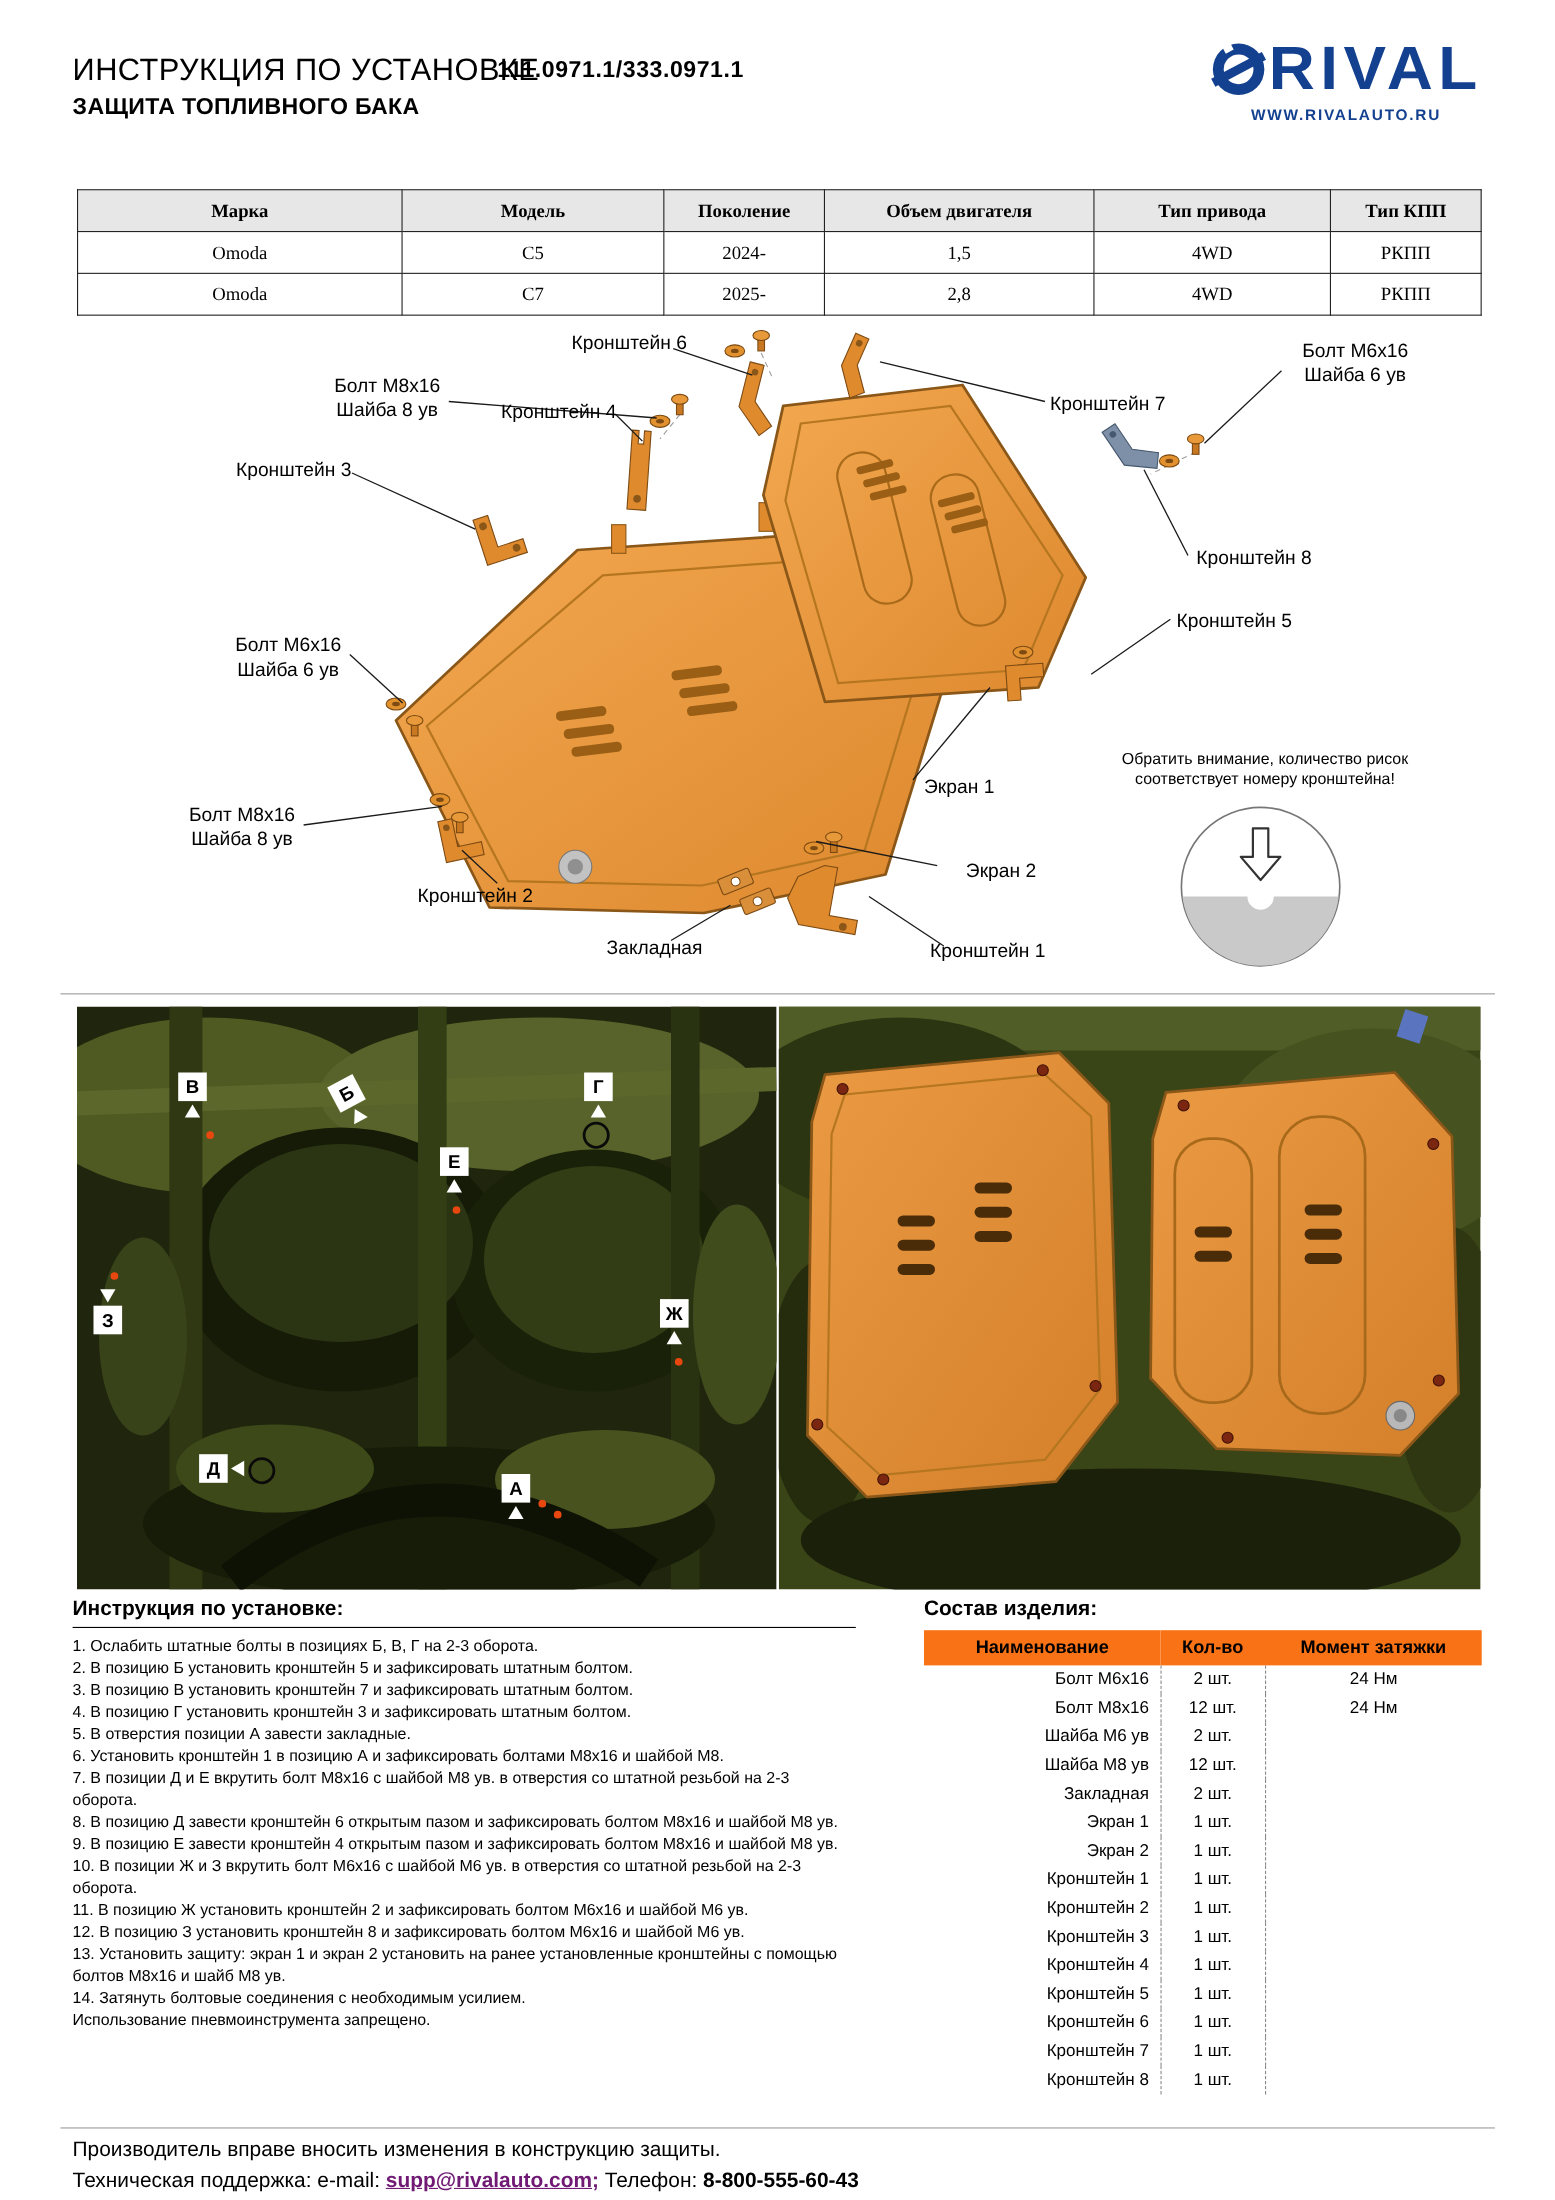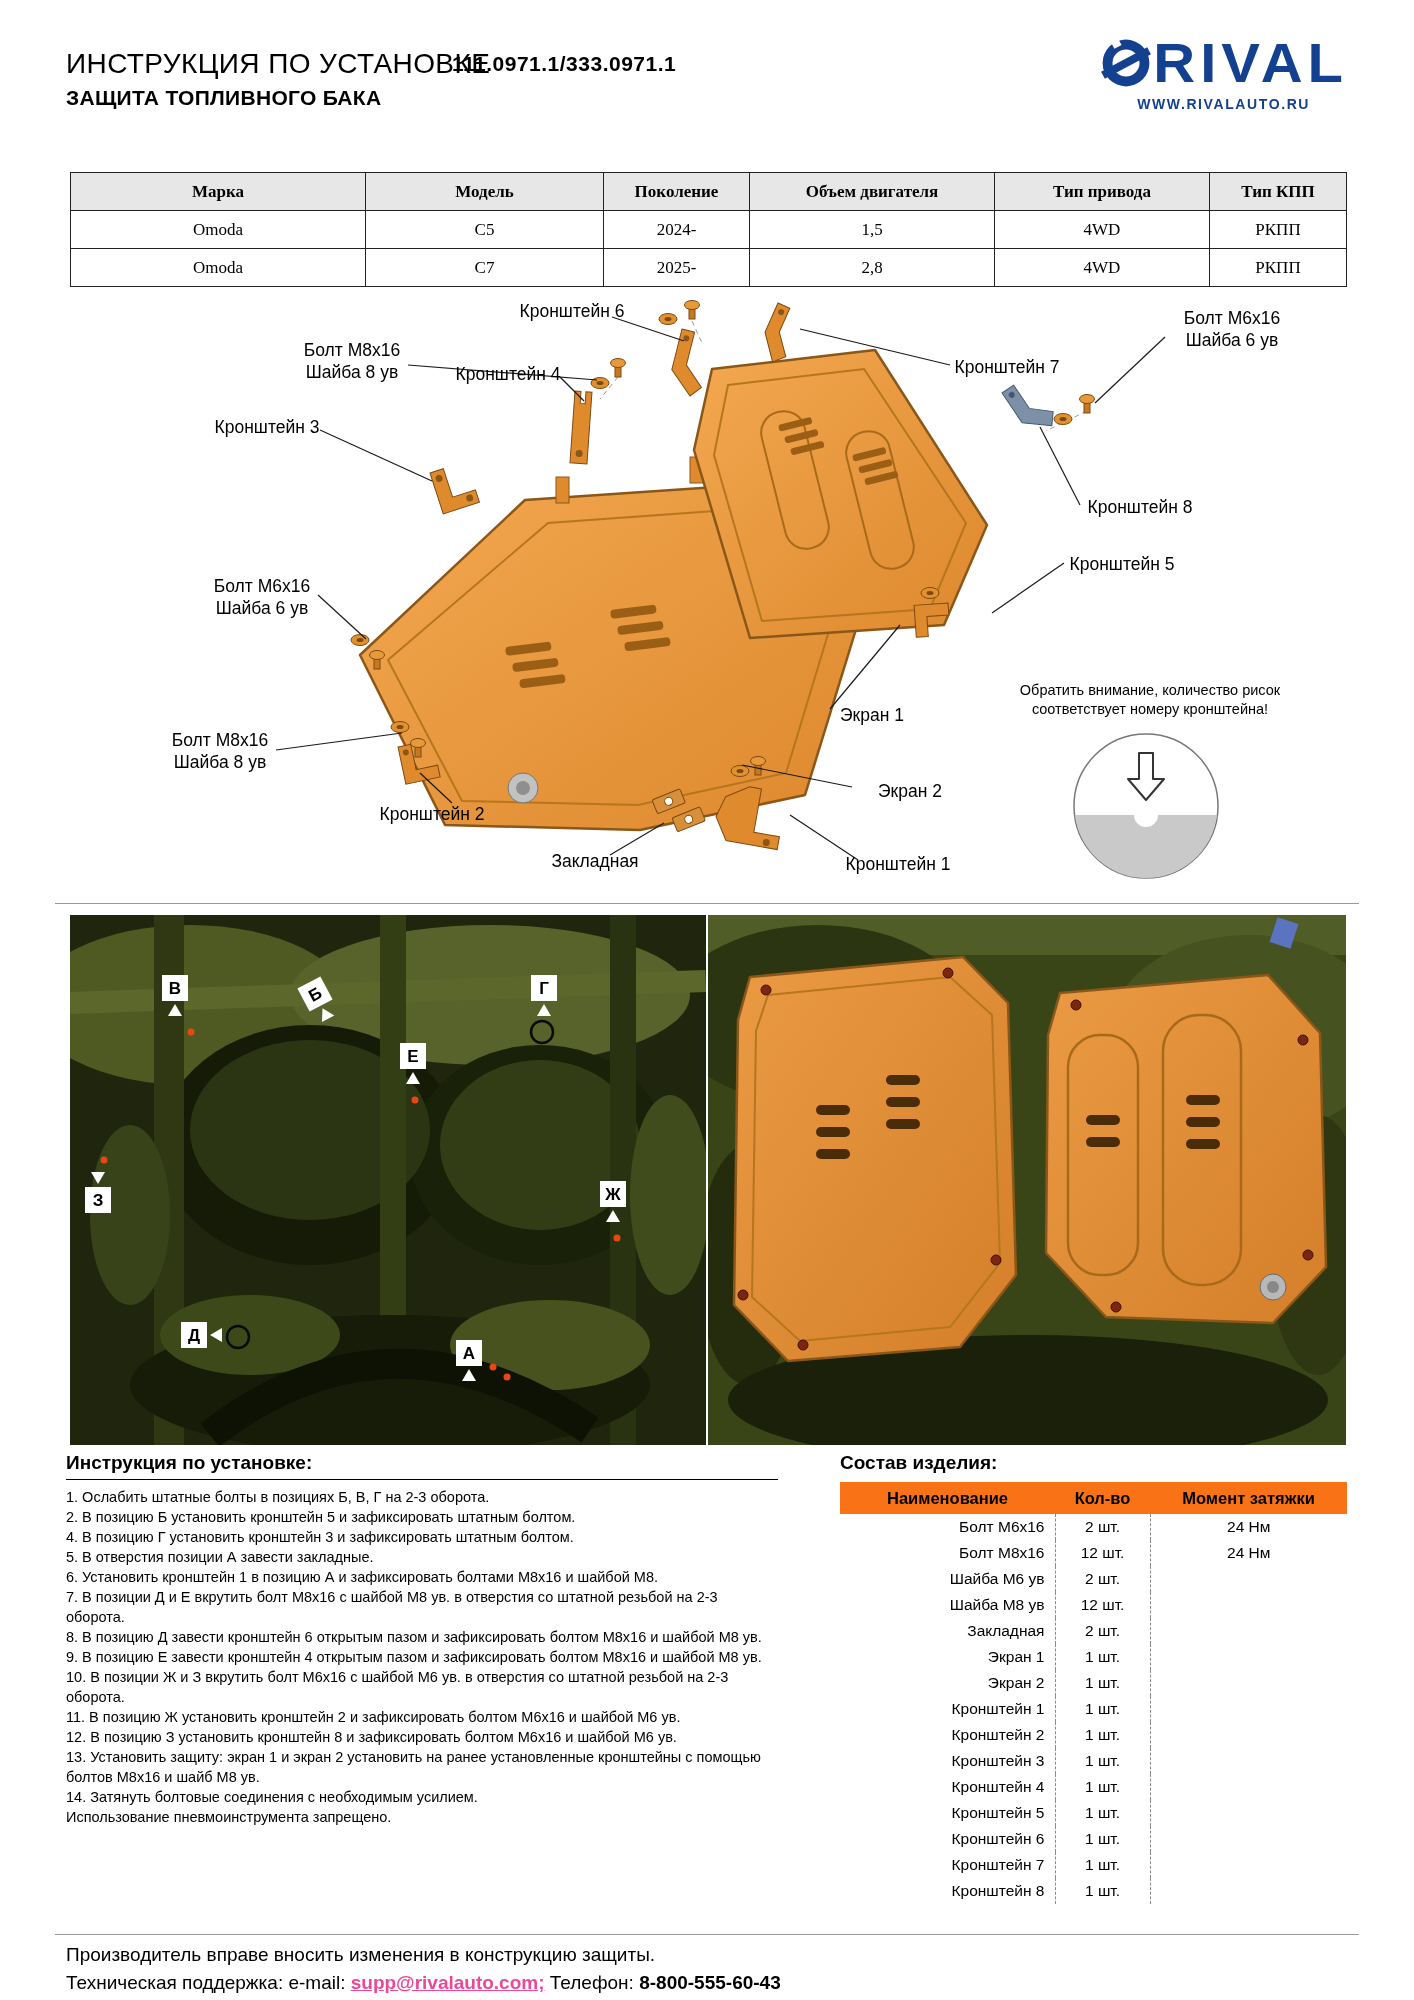--- a/index.html
+++ b/index.html
@@ -43,21 +43,21 @@
   .parts-title { font-size:19px; font-weight:bold; margin-bottom:8px; }
   .parts table { border-collapse:collapse; width:100%; table-layout:fixed; }
   .parts th { background:#f97316; font-size:16.5px; font-weight:bold; height:30px; }
   .parts td { font-size:15.5px; height:24px; }
   .parts td.nm { text-align:right; padding-right:10px; }
   .parts td.ct { text-align:center; border-left:1px dashed #8a8a8a; }
   .parts td.tq { text-align:center; border-left:1px dashed #8a8a8a; }
   
   .foot1 { position:absolute; left:66px; top:1944px; font-size:19px; }
   .foot2 { position:absolute; left:66px; top:1972px; font-size:19px; }
-  .email { color:#ec4899; font-weight:bold; text-decoration:underline; }
+  .email { color:#701a75; font-weight:bold; text-decoration:underline; }
   .phone { font-weight:bold; }
 </style>
 </head>
 <body>
 
 <div class="page">
 
   <div class="hdr-titles">
     <div class="hdr-line1">ИНСТРУКЦИЯ ПО УСТАНОВКЕ</div>
     <div class="hdr-line2">ЗАЩИТА ТОПЛИВНОГО БАКА</div>
@@ -450,20 +450,21 @@
   </svg>
 
   <div class="inst">
     <div class="inst-title">Инструкция по установке:</div>
     <div class="steps">
 
         <div class="step">1. Ослабить штатные болты в позициях Б, В, Г на 2-3 оборота.</div>
 
         <div class="step">2. В позицию Б установить кронштейн 5 и зафиксировать штатным болтом.</div>
 
+        <div class="step">3. В позицию В установить кронштейн 7 и зафиксировать штатным болтом.</div>
 
         <div class="step">4. В позицию Г установить кронштейн 3 и зафиксировать штатным болтом.</div>
 
         <div class="step">5. В отверстия позиции А завести закладные.</div>
 
         <div class="step">6. Установить кронштейн 1 в позицию А и зафиксировать болтами М8х16 и шайбой М8.</div>
 
         <div class="step">7. В позиции Д и Е вкрутить болт М8х16 с шайбой М8 ув. в отверстия со штатной резьбой на 2-3 оборота.</div>
 
         <div class="step">8. В позицию Д завести кронштейн 6 открытым пазом и зафиксировать болтом М8х16 и шайбой М8 ув.</div>

